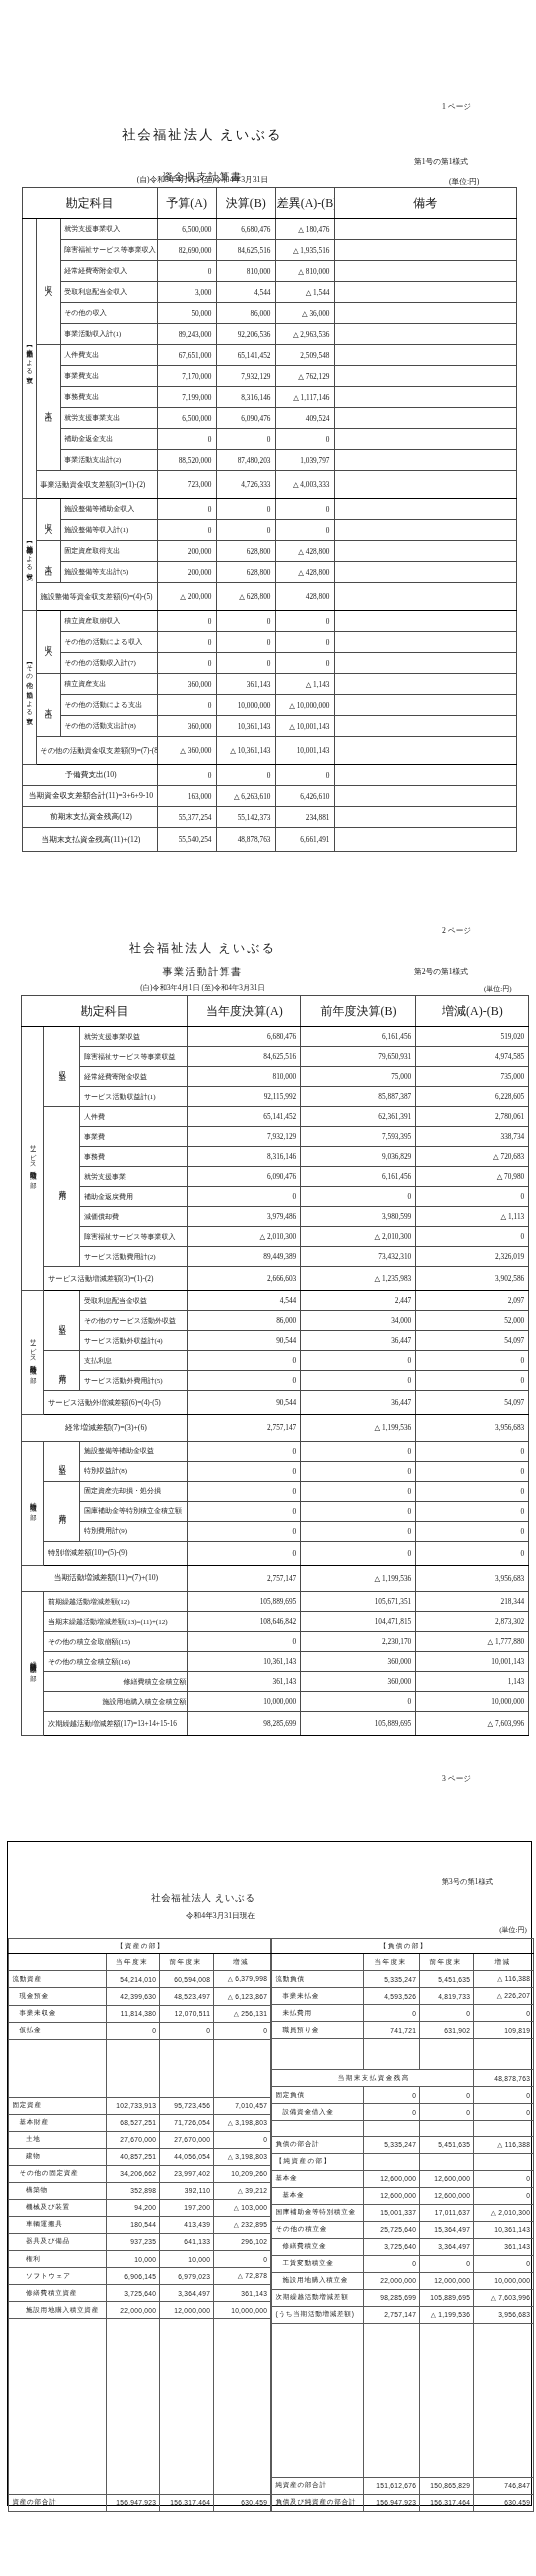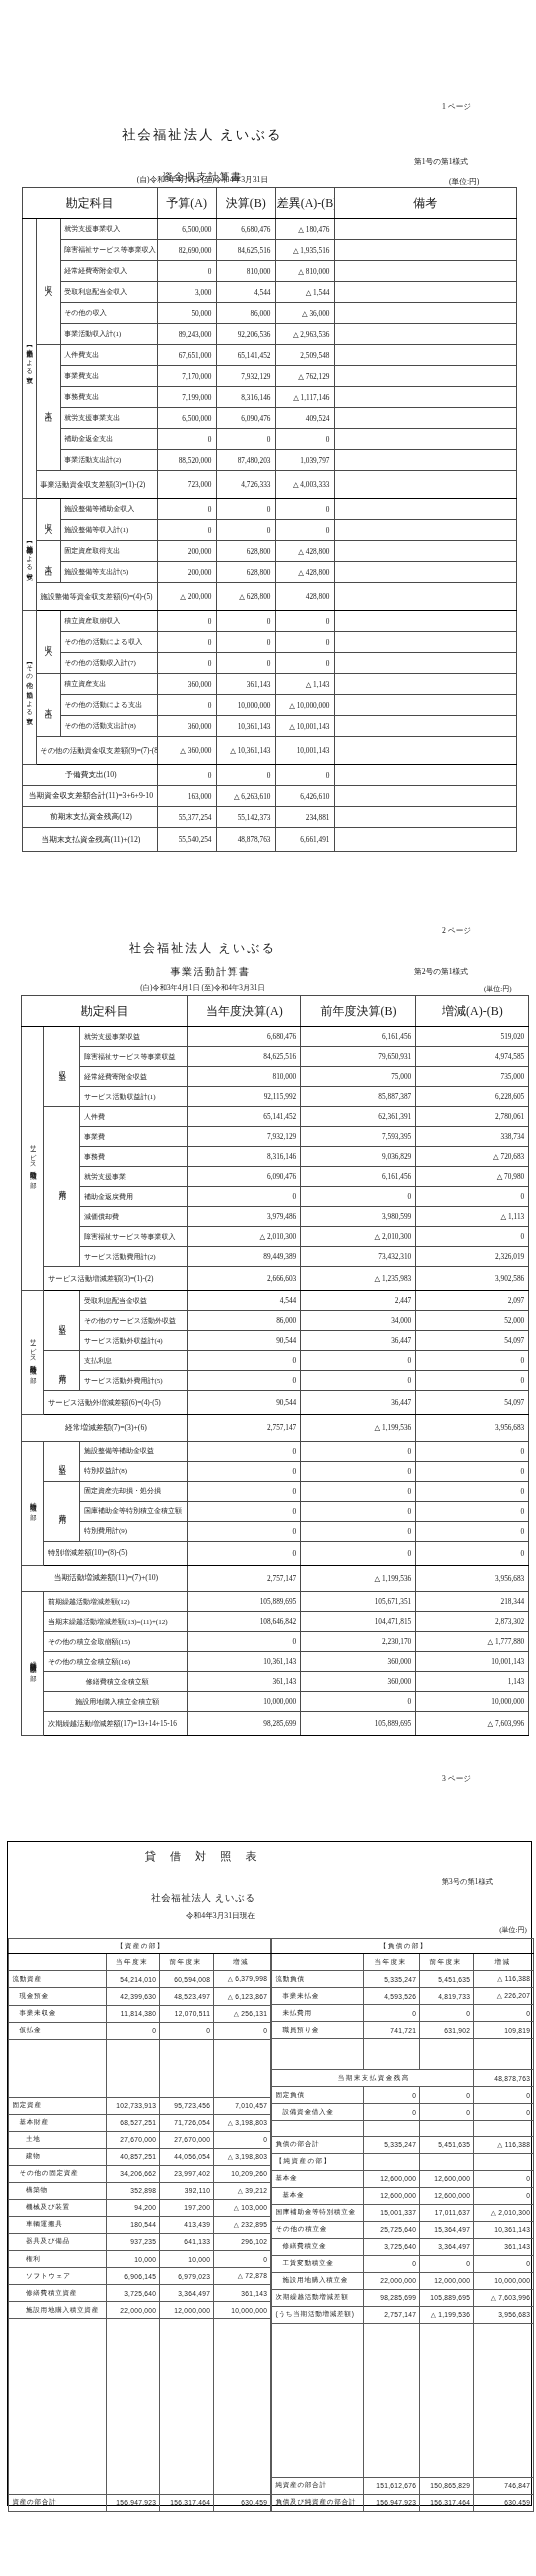--- a/index.html
+++ b/index.html
@@ -25,21 +25,21 @@
   tr.sum>td{border-top:1.3px solid #000;border-bottom:1.3px solid #000}
   tr.sum>td.lbl{text-align:left;font-size:7.3px}
   tr.grand>td{border-top:1px solid #000}
   tr.grand>td.lbl{text-align:center;font-size:7.7px}
   #p1-table tbody tr{height:21px}
   #p1-table tr.sum{height:28px}
   #p1-table tr.last{height:24px}
   #p2-table tbody tr{height:20px}
   #p2-table tr.sum{height:24px}
   #p2-table tr.grand{height:26.6px}
-  #p2-table tr.indent>td.lbl{text-align:center}
+  #p2-table tr.indent>td.lbl{text-align:right}
 
   
   #bs-box{border:1.1px solid #000;background:#fff}
   #bs-tables{display:flex}
   table.bs{border-collapse:collapse;table-layout:fixed;font-family:"Liberation Sans","DejaVu Sans",sans-serif}
   table.bs td{border:0.7px solid #5a5a5a;font-size:6.6px;overflow:hidden;white-space:nowrap}
   table.bs td.lbl{padding-left:3.5px;letter-spacing:0.7px;text-align:left}
   table.bs td.num{text-align:right;padding-right:2.8px;letter-spacing:0.3px}
   table.bs tr{height:17px}
   table.bs tr.sechead{height:15.4px}
@@ -294,21 +294,21 @@
         <td class="num">55,540,254</td>
         <td class="num">48,878,763</td>
         <td class="num">6,661,491</td>
         <td class="num"></td>
       </tr>
     </tbody>
 </table>
 
 <div class="abs pageno" style="left:442px;top:926px">2 ページ</div>
 <div class="abs ctr doc-org" style="left:0;top:940px;width:405px;font-size:12px">社会福祉法人 えいぶる</div>
-<div class="abs ctr doc-stmt" style="left:8px;top:965px;width:405px">事業活動計算書</div>
+<div class="abs ctr doc-stmt" style="left:0;top:965px;width:405px">事業活動計算書</div>
 <div class="abs small" style="left:414px;top:967px">第2号の第1様式</div>
 <div class="abs ctr" style="left:0;top:983px;width:405px;font-size:7.3px">(自)令和3年4月1日 (至)令和4年3月31日</div>
 <div class="abs" style="left:484px;top:984px;font-size:7px">(単位:円)</div>
 
 <table id="p2-table" class="stmt abs" style="left:21px;top:995px;width:508px">
   <colgroup>
       <col style="width:22.4px">
       <col style="width:36px">
       <col style="width:108px">
       <col style="width:113px">
@@ -477,21 +477,21 @@
         <td class="num">0</td>
         <td class="num">0</td>
       </tr>
       <tr class="total">
         <td class="lbl">特別費用計(9)</td>
         <td class="num">0</td>
         <td class="num">0</td>
         <td class="num">0</td>
       </tr>
       <tr class="sum">
-        <td class="lbl" colspan="2">特別増減差額(10)=(8)-(5)</td>
+        <td class="lbl" colspan="2">特別増減差額(10)=(5)-(9)</td>
         <td class="num">0</td>
         <td class="num">0</td>
         <td class="num">0</td>
       </tr>
       <tr class="grand">
         <td class="lbl" colspan="3">当期活動増減差額(11)=(7)+(10)</td>
         <td class="num">2,757,147</td>
         <td class="num">△ 1,199,536</td>
         <td class="num">3,956,683</td>
       </tr>
@@ -537,21 +537,20 @@
         <td class="num">98,285,699</td>
         <td class="num">105,889,695</td>
         <td class="num">△ 7,603,996</td>
       </tr>
     </tbody>
 </table>
 
 <div class="abs pageno" style="left:442px;top:1774px">3 ページ</div>
 
 <div id="bs-box" class="abs" style="left:7px;top:1841px;width:523px;height:663px">
-  <div class="abs ctr bs-title" style="left:0;top:7px;width:391px">貸 借 対 照 表</div>
   <div class="abs" style="right:38px;top:35px;font-size:7.3px">第3号の第1様式</div>
   <div class="abs ctr bs-org" style="left:0;top:50px;width:391px">社会福祉法人 えいぶる</div>
   <div class="abs ctr" style="left:17px;top:69px;width:391px;font-size:7.7px">令和4年3月31日現在</div>
   <div class="abs" style="right:4.2px;top:83px;font-size:7px">(単位:円)</div>
 
   <div id="bs-tables" class="abs" style="left:0;top:96px;width:523px">
     <table id="bs-left" class="bs" style="width:261px">
       <colgroup>
           <col style="width:98px">
           <col style="width:53px">

